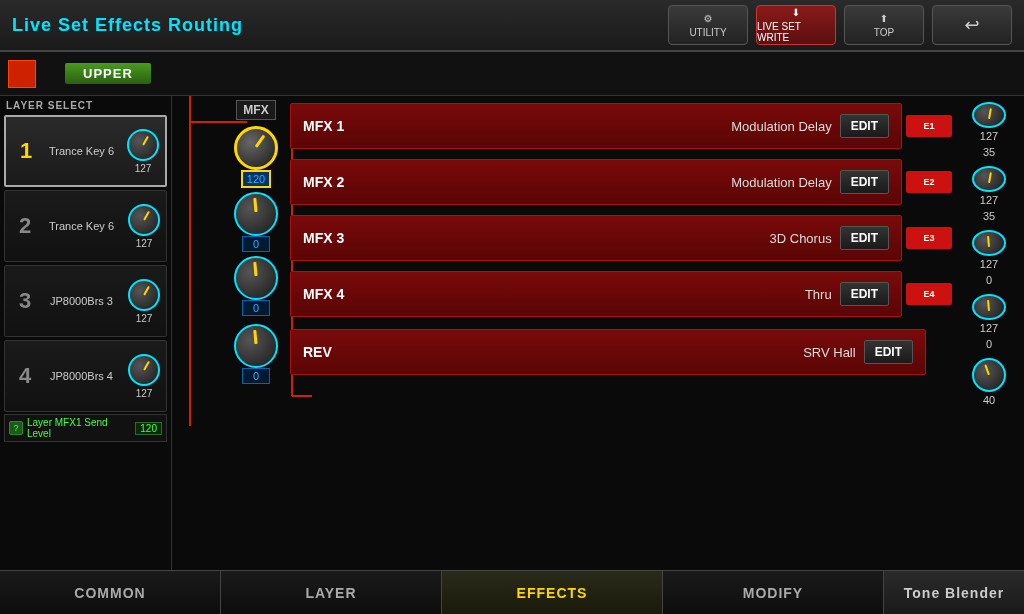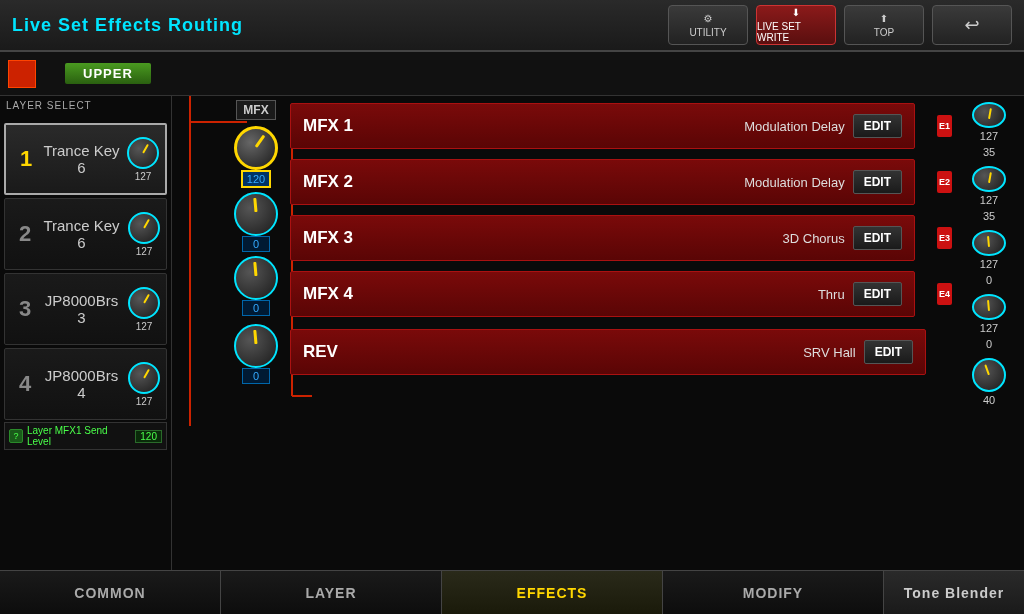--- a/index.html
+++ b/index.html
@@ -96,22 +96,23 @@
     
     .layer-panel {
       width: 172px;
       border-right: 1px solid #333;
       padding: 4px;
     }
     .layer-select-label {
       color: #aaa;
       font-size: 10px;
       letter-spacing: 1px;
-      margin-bottom: 12px;
+      margin-bottom: 4px;
       padding-left: 2px;
+      font-weight: bold;
     }
     .layer-item {
       display: flex;
       align-items: center;
       height: 72px;
       background: linear-gradient(180deg, #1a1a1a 0%, #111 100%);
       border: 1px solid #333;
       border-radius: 2px;
       margin-bottom: 3px;
       padding: 4px 6px;
@@ -132,21 +133,21 @@
       width: 28px;
       text-align: center;
     }
     .layer-info {
       flex: 1;
       display: flex;
       flex-direction: column;
       align-items: center;
     }
     .layer-name {
-      font-size: 15px;
+      font-size: 11px;
       color: #ccc;
       text-align: center;
     }
     .layer-knob-area {
       display: flex;
       flex-direction: column;
       align-items: center;
       margin-left: 4px;
     }
     .knob-small {
@@ -221,21 +222,21 @@
       border: 1px solid #aa1111;
       border-radius: 2px;
       display: flex;
       align-items: center;
       padding: 0 12px;
       gap: 8px;
     }
 
     .mfx-num {
       color: #fff;
-      font-size: 17px;
+      font-size: 14px;
       font-weight: bold;
       min-width: 44px;
     }
 
     .mfx-effect-name {
       flex: 1;
       color: #ddd;
       font-size: 13px;
       text-align: right;
     }
@@ -248,29 +249,28 @@
       font-size: 12px;
       font-weight: bold;
       padding: 4px 10px;
       cursor: pointer;
       min-width: 44px;
       text-align: center;
     }
 
     
     .e-badge {
-      width: 15px;
+      width: 46px;
       height: 22px;
       display: flex;
       align-items: center;
       justify-content: center;
       font-size: 9px;
       font-weight: bold;
       border-radius: 2px;
-      margin-left: 18px;
     }
     .e1-badge { background: #cc1111; color: #fff; }
     .e2-badge { background: #cc1111; color: #fff; }
     .e3-badge { background: #cc1111; color: #fff; }
     .e4-badge { background: #cc1111; color: #fff; }
 
     .rev-block {
       flex: 1;
       height: 46px;
       background: linear-gradient(180deg, #7a0a0a 0%, #5a0505 100%);

